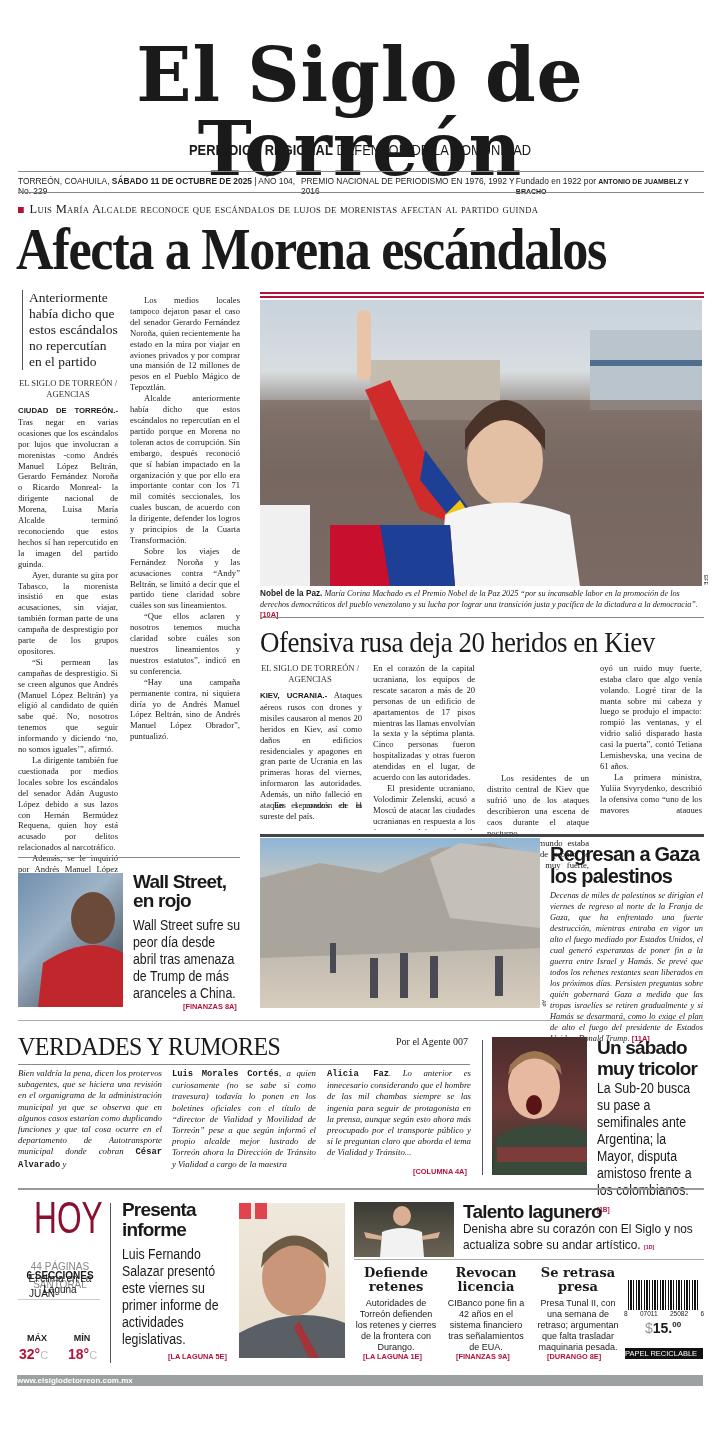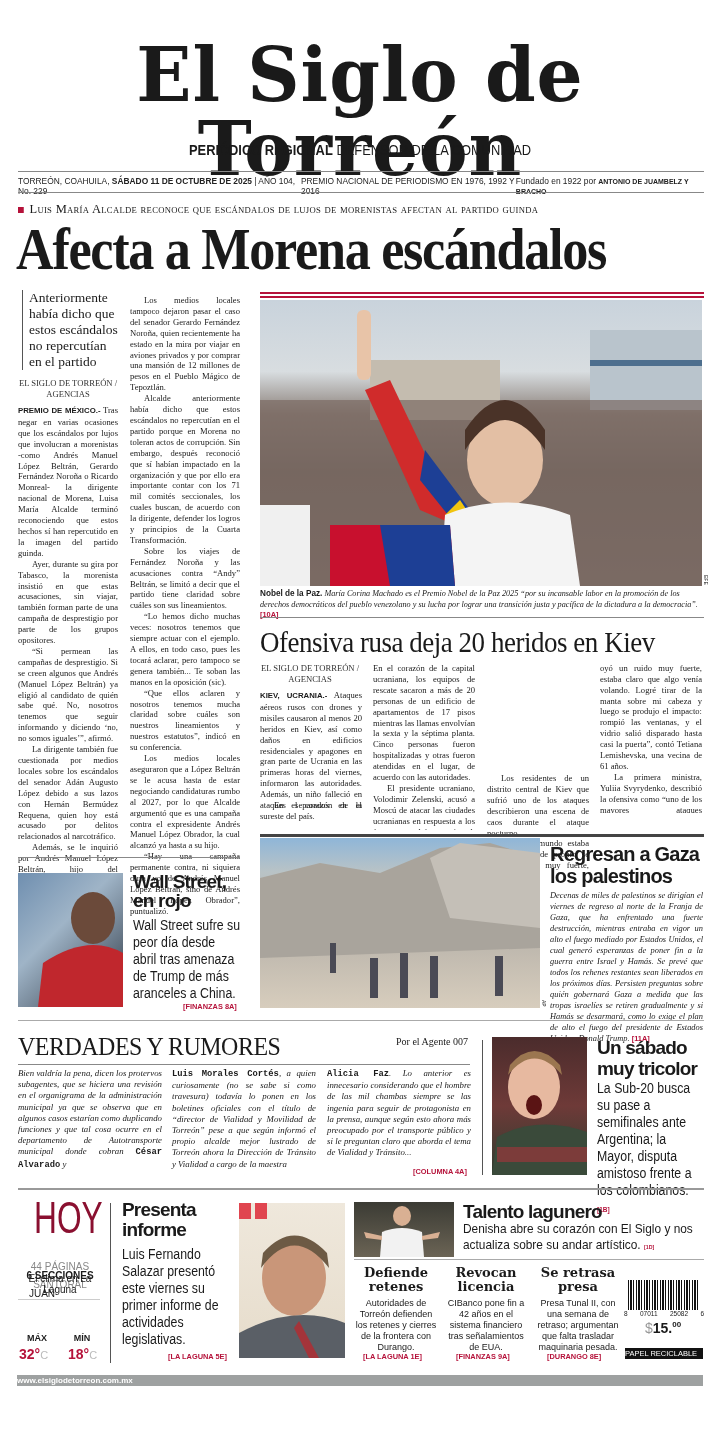--- a/index.html
+++ b/index.html
@@ -52,33 +52,31 @@
 </div>
 <div class="abs rule" style="left:18px;top:192px;width:686px"></div>
 
 <div class="abs kicker"><span class="sq"></span><span>Luis María Alcalde reconoce que escándalos de lujos de morenistas afectan al partido guinda</span></div>
 <div class="abs headline">Afecta a Morena escándalos</div>
 
 <div class="abs pull">Anteriormente había dicho que estos escándalos no repercutían en el partido</div>
 <div class="col byline" style="left:18px;top:378px;width:100px">EL SIGLO DE TORREÓN / AGENCIAS</div>
 
 <div class="col body" style="left:18px;top:405px;width:100px">
-  <p class="noind"><span class="city">PREMIO DE MÉXICO.-</span><span> Tras negar en varias ocasiones que los escándalos por lujos que involucran a morenistas -como Andrés Manuel López Beltrán, Gerardo Fernández Noroña o Ricardo Monreal- la dirigente nacional de Morena, Luisa María Alcalde terminó reconociendo que estos hechos sí han repercutido en la imagen del partido guinda.</span></p>
+  <p class="noind"><span class="city">CIUDAD DE TORREÓN.-</span><span> Tras negar en varias ocasiones que los escándalos por lujos que involucran a morenistas -como Andrés Manuel López Beltrán, Gerardo Fernández Noroña o Ricardo Monreal- la dirigente nacional de Morena, Luisa María Alcalde terminó reconociendo que estos hechos sí han repercutido en la imagen del partido guinda.</span></p>
   <p>Ayer, durante su gira por Tabasco, la morenista insistió en que estas acusaciones, sin viajar, también forman parte de una campaña de desprestigio por parte de los grupos opositores.</p>
   <p>“Si permean las campañas de desprestigio. Si se creen algunos que Andrés (Manuel López Beltrán) ya eligió al candidato de quién sabe qué. No, nosotros tenemos que seguir informando y diciendo ‘no, no somos iguales’”, afirmó.</p>
   <p>La dirigente también fue cuestionada por medios locales sobre los escándalos del senador Adán Augusto López debido a sus lazos con Hernán Bermúdez Requena, quien hoy está acusado por delitos relacionados al narcotráfico.</p>
   <p>Además, se le inquirió por Andrés Manuel López Beltrán, hijo del expresidente Andrés Manuel López Obrador, por sus supuestos negocios en Japón, así como por la compra de una obra de arte en 30 mil dólares de una reconocida artista japonesa.</p>
 </div>
 <div class="col body" style="left:130px;top:295px;width:110px">
   <p>Los medios locales tampoco dejaron pasar el caso del senador Gerardo Fernández Noroña, quien recientemente ha estado en la mira por viajar en aviones privados y por comprar una mansión de 12 millones de pesos en el Pueblo Mágico de Tepoztlán.</p>
   <p>Alcalde anteriormente había dicho que estos escándalos no repercutían en el partido porque en Morena no toleran actos de corrupción. Sin embargo, después reconoció que sí habían impactado en la organización y que por ello era importante contar con los 71 mil comités seccionales, los cuales buscan, de acuerdo con la dirigente, defender los logros y principios de la Cuarta Transformación.</p>
   <p>Sobre los viajes de Fernández Noroña y las acusaciones contra “Andy” Beltrán, se limitó a decir que el partido tiene claridad sobre cuáles son sus lineamientos.</p>
-  <p>“Lo hemos dicho muchas veces: nosotros tenemos que siempre actuar con el ejemplo. A ellos, en todo caso, pues les tocará aclarar, pero tampoco se genera también... Te soban las manos en la oposición (sic).</p>
   <p>“Que ellos aclaren y nosotros tenemos mucha claridad sobre cuáles son nuestros lineamientos y nuestros estatutos”, indicó en su conferencia.</p>
-  <p>Los medios locales aseguraron que a López Beltrán se le acusa hasta de estar negociando candidaturas rumbo al 2027, por lo que Alcalde argumentó que es una campaña contra el expresidente Andrés Manuel López Obrador, la cual alcanzó ya hasta a su hijo.</p>
   <p>“Hay una campaña permanente contra, ni siquiera diría yo de Andrés Manuel López Beltrán, sino de Andrés Manuel López Obrador”, puntualizó.</p>
 </div>
 <div class="abs rule" style="left:18px;top:857px;width:222px"></div>
 
 <div class="abs topbar"></div>
 <div class="photo" style="left:260px;top:300px;width:442px;height:286px;background:linear-gradient(180deg,#c9d3dc 0%,#d8dde0 25%,#8a7f78 40%,#6d625c 60%,#7a6c66 100%)">
   <svg width="442" height="286" viewBox="0 0 442 286">
     <rect x="110" y="60" width="130" height="60" fill="#c4bcaf"></rect>
     <rect x="330" y="30" width="112" height="80" fill="#b9c4cc"></rect>
     <rect x="330" y="60" width="112" height="6" fill="#4e6f8e"></rect>

